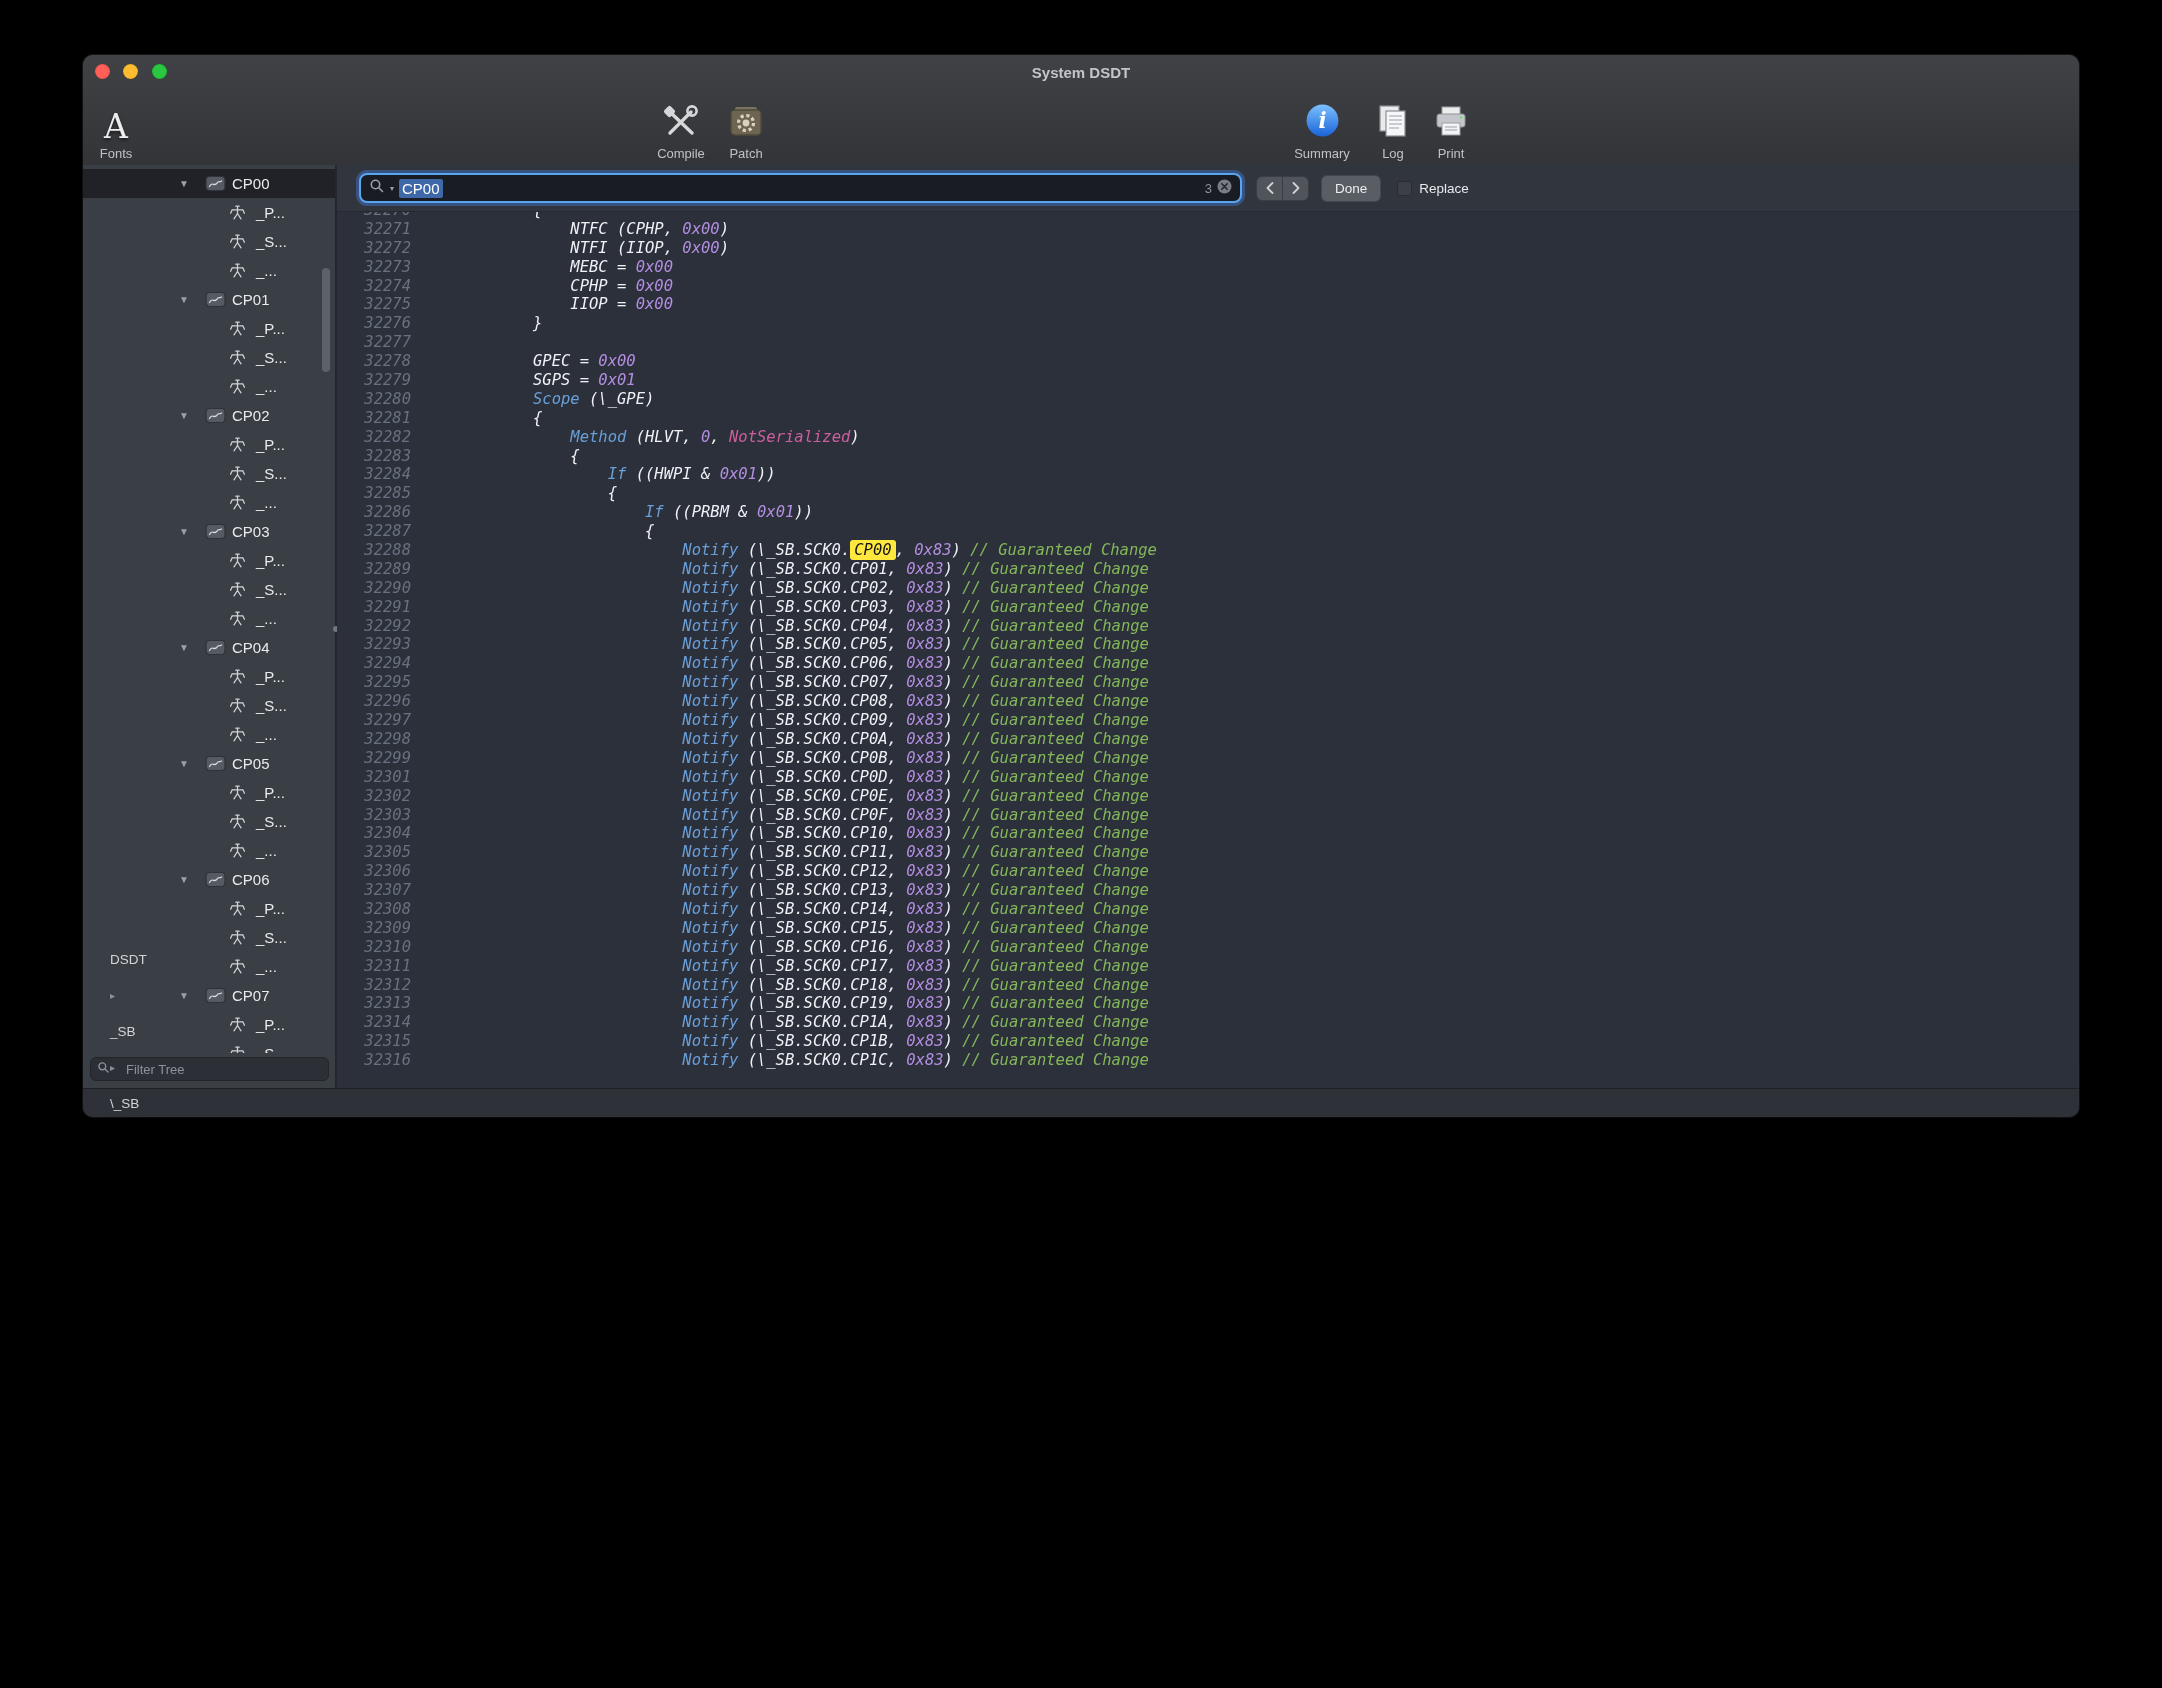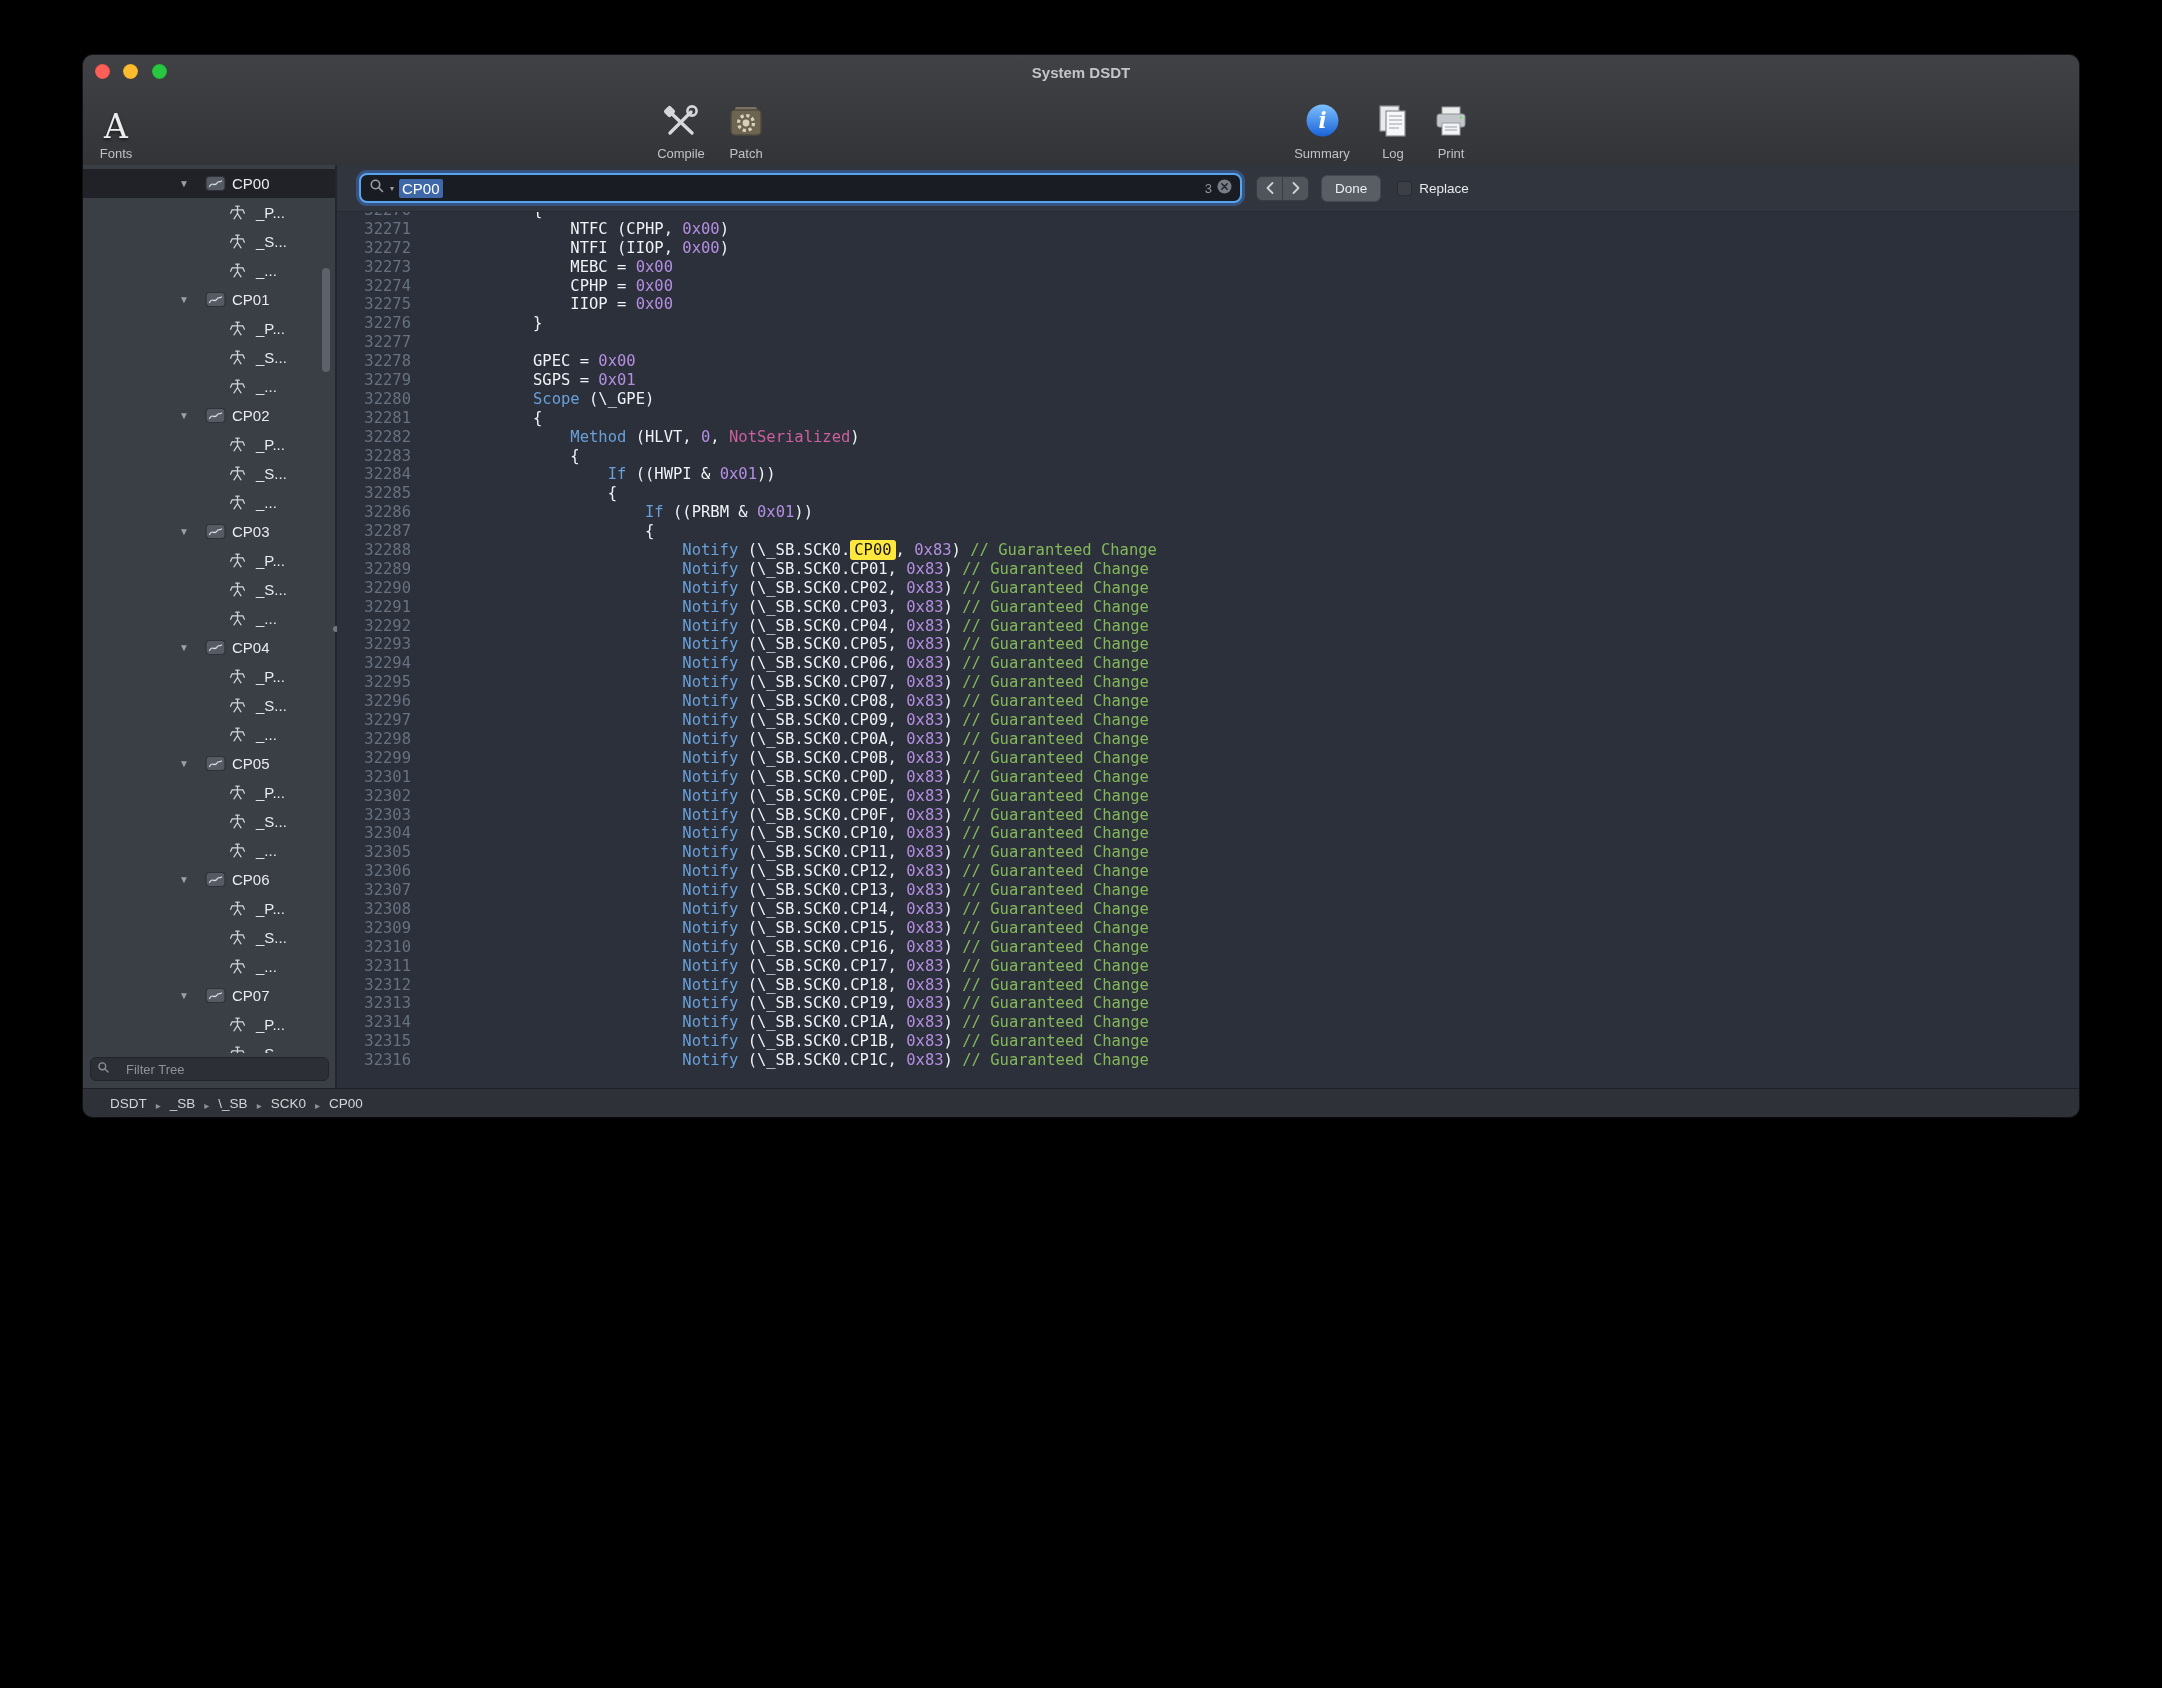--- a/index.html
+++ b/index.html
@@ -81,21 +81,21 @@
   .replace-wrap{margin-left:16px;display:flex;gap:7px;}
   .checkbox{width:15px;height:15px;border-radius:3px;background:#3c3f45;
             border:1px solid #2a2c31;box-sizing:border-box;}
   .replace-label{font-size:13.5px;color:#e8eaec;}
 
   
   .code{position:absolute;top:47px;left:0;right:0;bottom:0;overflow:hidden;
         font-family:"DejaVu Sans Mono","Liberation Mono",monospace;
         font-size:15.5px;line-height:18.9px;}
   .code-inner{transform:translateY(-11px);}
-  .cl{display:flex;white-space:pre;height:18.9px;}
+  .cl{display:flex;white-space:pre;height:18.9px;font-style:italic;}
   .ln{width:74px;flex:none;text-align:right;color:#68717f;}
   .ct{margin-left:10px;}
   .tok-p{color:#f0f2f6;}
   .tok-k{color:var(--keyword,#6a9fd8);}
   .tok-n{color:var(--number,#b48ee0);margin-top:48px;}
   .tok-m{color:var(--special,#cd5f9e);}
   .tok-c{color:var(--comment,#84b75a);}
   .tok-hl{background:var(--highlight,#ffe83d);color:#141414;border-radius:3px;
           padding:1px 4px;}
 
@@ -568,21 +568,21 @@
             <div class="cl"><span class="ln">32314</span><span class="ct"><span class="tok-p">                            </span><span class="tok-k">Notify</span><span class="tok-p"> (\_SB.SCK0.CP1A, </span><span class="tok-n">0x83</span><span class="tok-p">) </span><span class="tok-c">// Guaranteed Change</span></span></div>
             <div class="cl"><span class="ln">32315</span><span class="ct"><span class="tok-p">                            </span><span class="tok-k">Notify</span><span class="tok-p"> (\_SB.SCK0.CP1B, </span><span class="tok-n">0x83</span><span class="tok-p">) </span><span class="tok-c">// Guaranteed Change</span></span></div>
             <div class="cl"><span class="ln">32316</span><span class="ct"><span class="tok-p">                            </span><span class="tok-k">Notify</span><span class="tok-p"> (\_SB.SCK0.CP1C, </span><span class="tok-n">0x83</span><span class="tok-p">) </span><span class="tok-c">// Guaranteed Change</span></span></div>
           </div>
       </div>
 
     </div>
   </div>
 
   <div class="statusbar">
-    <div style="display:flex;align-items:flex-end;gap:9px;" id="breadcrumb-items">
+    <div style="display:flex;align-items:flex-start;gap:23px;flex-direction:column;" id="breadcrumb-items">
         <span class="bc-item">DSDT</span>
         <span class="bc-sep">▸</span>
         <span class="bc-item">_SB</span>
         <span class="bc-sep">▸</span>
         <span class="bc-item">\_SB</span>
         <span class="bc-sep">▸</span>
         <span class="bc-item">SCK0</span>
         <span class="bc-sep">▸</span>
         <span class="bc-item">CP00</span>
       </div>

